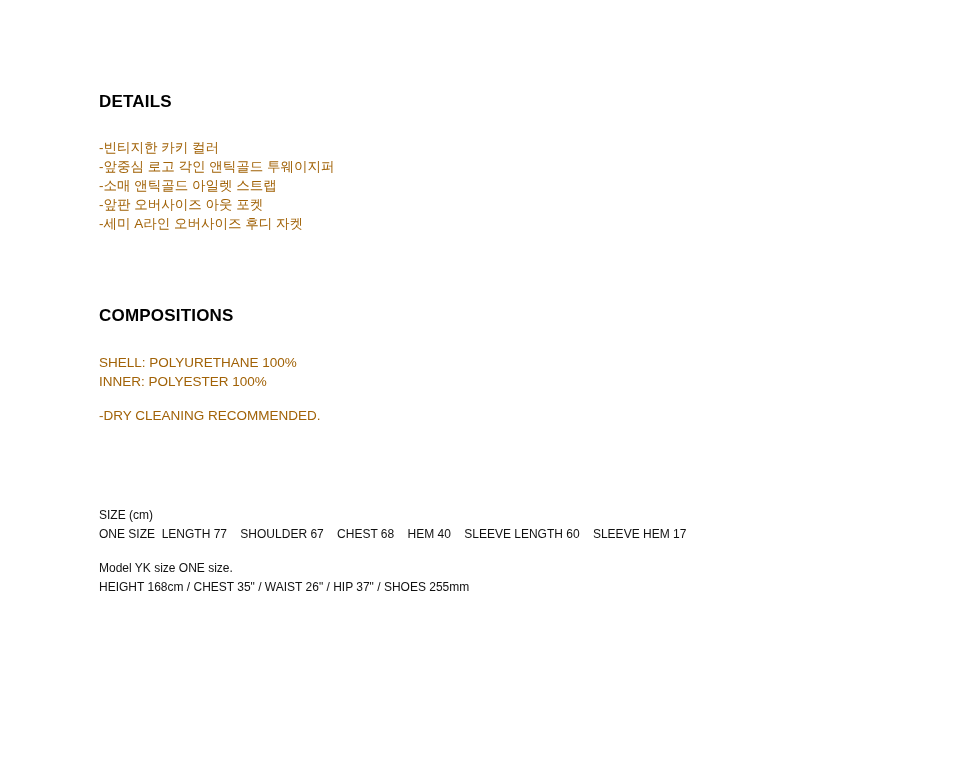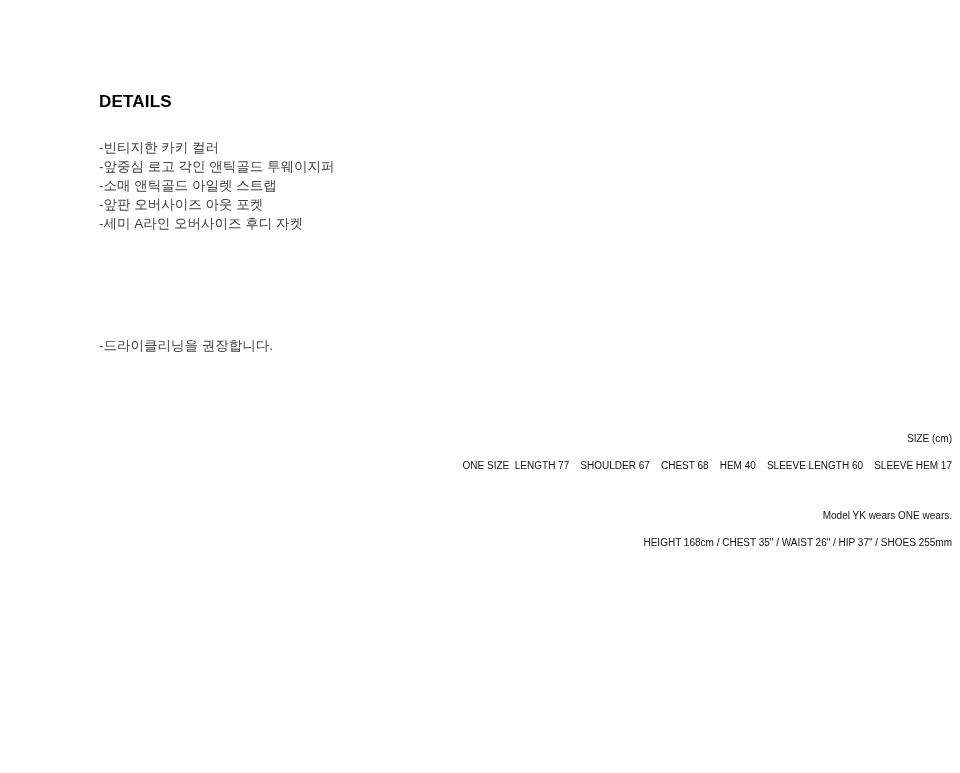--- a/index.html
+++ b/index.html
@@ -28,68 +28,70 @@
     font-size: 17px;
     font-weight: bold;
     letter-spacing: 0.2px;
     line-height: 1.2;
     margin: 0 0 26px 0;
     color: #000;
   }
   .body-text {
     font-size: 13.5px;
     line-height: 19px;
-    color: #404040;
+    color: #a16207;
     margin: 0;
     white-space: pre-wrap;
   }
   .block-gap {
     height: 15px;
   }
   .sec-gap-large {
     height: 58px;
   }
   .sec-gap-xl {
     height: 66px;
   }
   .sizing-line {
-    font-size: 10px;
+    font-size: 12px;
     line-height: 19px;
     color: #111;
-    margin: 8px;
+    margin: 0;
     white-space: pre;
-    text-align: right;
   }
 </style>
 </head>
 <body>
 
 <div class="page">
 
   <div class="section">
     <h2 class="section-title">DETAILS</h2>
     <p class="body-text">-빈티지한 카키 컬러
 -앞중심 로고 각인 앤틱골드 투웨이지퍼
 -소매 앤틱골드 아일렛 스트랩
 -앞판 오버사이즈 아웃 포켓
 -세미 A라인 오버사이즈 후디 자켓</p>
     <div class="block-gap"></div>
   </div>
 
   <div class="sec-gap-large"></div>
 
   <div class="section">
+    <h2 class="section-title">COMPOSITIONS</h2>
+    <p class="body-text">SHELL: POLYURETHANE 100%
+INNER: POLYESTER 100%</p>
     <div class="block-gap"></div>
+    <p class="body-text">-DRY CLEANING RECOMMENDED.</p>
     <div class="block-gap"></div>
-    <p class="body-text">-드라이클리닝을 권장합니다.</p>
   </div>
 
   <div class="sec-gap-xl"></div>
 
   <div class="section">
     <p class="sizing-line">SIZE (cm)</p>
     <p class="sizing-line">ONE SIZE  LENGTH 77    SHOULDER 67    CHEST 68    HEM 40    SLEEVE LENGTH 60    SLEEVE HEM 17</p>
     <div class="block-gap"></div>
-    <p class="sizing-line">Model YK wears ONE wears.</p>
+    <p class="sizing-line">Model YK size ONE size.</p>
     <p class="sizing-line">HEIGHT 168cm / CHEST 35" / WAIST 26" / HIP 37" / SHOES 255mm</p>
   </div>
 
 </div>
 
 </body></html>

